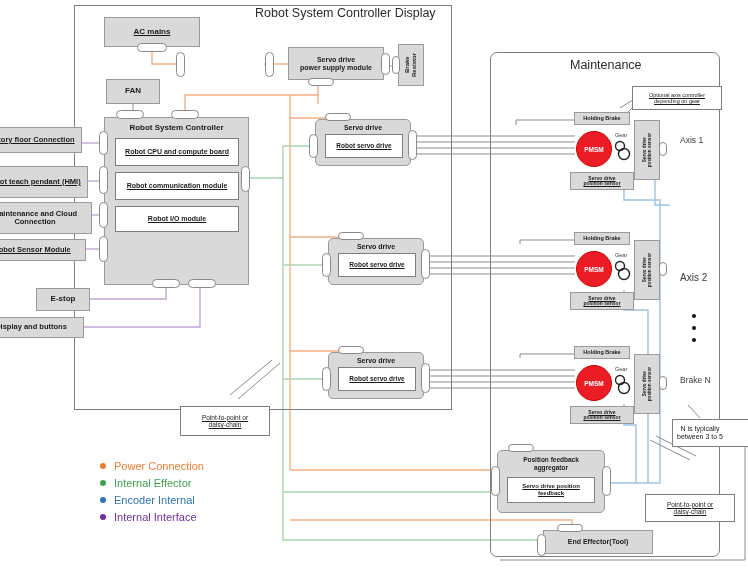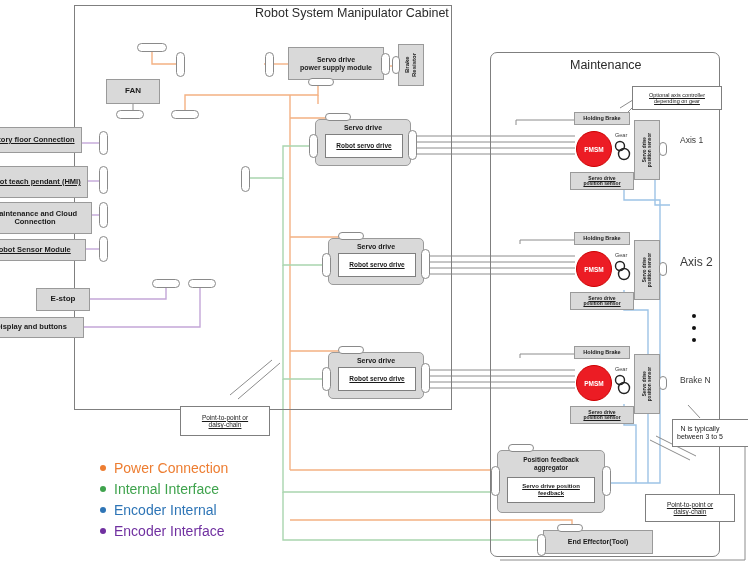--- a/index.html
+++ b/index.html
@@ -49,21 +49,21 @@
   }
   .pmsm {
     position:absolute; border-radius:50%;
     background:#ec1c24; border:1px solid #c00;
     color:#ffffff; font-weight:bold; font-size:6.5px;
     display:flex; align-items:center; justify-content:center;
   }
   .vert {
     writing-mode: vertical-rl; transform: rotate(180deg);
   }
-  .legend { position:absolute; font-size:14px; }
+  .legend { position:absolute; font-size:11px; }
   .legend-row { display:flex; align-items:center; margin-bottom:5px; }
   .legend-dot { width:6px; height:6px; border-radius:50%; margin-right:8px; flex:none; }
   .legend-txt { font-weight:normal; }
   .dots { position:absolute; display:flex; flex-direction:column; align-items:center; }
   .dots i { display:block; width:4px; height:4px; border-radius:50%; background:#111; margin:4px 0; }
   .axmod { position:absolute; }
 </style>
 </head>
 <body>
 
@@ -142,23 +142,26 @@
 
         <path d="M745,430 L745,560 L500,560"></path>
       </g>
     </g>
   </svg>
 
   <div class="cab" style="left:74px; top:5px; width:378px; height:405px; border-top:none; border-bottom:none; border-right:none;"></div>
   <div class="cab" style="left:74px; top:5px; width:378px; height:405px; border-left:none;"></div>
   <div class="cab round" style="left:490px; top:52px; width:230px; height:505px;"></div>
 
-  <div class="title" style="left:255px; top:6px; font-weight:normal;">Robot System Manipulator Cabinet</div>
+  <div class="title" style="left:255px; top:6px; font-weight:normal;">Robot System Controller Display</div>
   <div class="title" style="left:570px; top:58px; font-weight:normal;">Maintenance</div>
 
+  <div class="box" style="left:104px; top:17px; width:96px; height:30px; font-size:8px;">
+    <span class="u">AC mains</span>
+  </div>
   <div class="port" style="left:137px; top:43px; width:30px; height:9px;"></div>
 
   <div class="port" style="left:176px; top:52px; width:9px; height:25px;"></div>
   <div class="port" style="left:265px; top:52px; width:9px; height:25px;"></div>
 
   <div class="box" style="left:288px; top:47px; width:96px; height:33px; font-size:7px; white-space:pre-line;">
     <span>Servo drive
 power supply module</span>
   </div>
   <div class="port" style="left:381px; top:53px; width:9px; height:22px;"></div>
@@ -166,20 +169,32 @@
 
   <div class="box" style="left:398px; top:44px; width:26px; height:42px; font-size:6px;">
     <span class="vert" style="white-space:pre-line;">Brake Resistor</span>
   </div>
   <div class="port" style="left:392px; top:56px; width:8px; height:18px;"></div>
 
   <div class="box" style="left:106px; top:79px; width:54px; height:25px; font-size:8px;">
     <span>FAN</span>
   </div>
 
+  <div class="box" style="left:104px; top:117px; width:145px; height:168px; display:block; padding-top:6px;">
+    <div style="font-size:8px; text-align:center; margin-bottom:5px;">Robot System Controller</div>
+    <div class="box white" style="position:relative; left:10px; top:0; width:124px; height:28px; font-size:7px; margin-bottom:6px;">
+      <span class="u">Robot CPU and compute board</span>
+    </div>
+    <div class="box white" style="position:relative; left:10px; top:0; width:124px; height:28px; font-size:7px; margin-bottom:6px;">
+      <span class="u">Robot communication module</span>
+    </div>
+    <div class="box white" style="position:relative; left:10px; top:0; width:124px; height:26px; font-size:7px;">
+      <span class="u">Robot I/O module</span>
+    </div>
+  </div>
 
   <div class="port" style="left:116px; top:110px; width:28px; height:9px;"></div>
   <div class="port" style="left:171px; top:110px; width:28px; height:9px;"></div>
   <div class="port" style="left:99px; top:131px; width:9px; height:24px;"></div>
   <div class="port" style="left:99px; top:166px; width:9px; height:28px;"></div>
   <div class="port" style="left:99px; top:202px; width:9px; height:26px;"></div>
   <div class="port" style="left:99px; top:236px; width:9px; height:26px;"></div>
   <div class="port" style="left:241px; top:166px; width:9px; height:26px;"></div>
   <div class="port" style="left:152px; top:279px; width:28px; height:9px;"></div>
   <div class="port" style="left:188px; top:279px; width:28px; height:9px;"></div>
@@ -281,21 +296,21 @@
     <div class="box" style="position:absolute; left:74px; top:8px; width:26px; height:60px; font-size:4.6px; padding:2px;">
       <span class="vert" style="white-space:pre-line;">Servo drive
 position sensor</span>
     </div>
     <div class="port" style="left:99px; top:30px; width:8px; height:14px;"></div>
     <div class="box" style="position:absolute; left:10px; top:60px; width:64px; height:18px; font-size:5px; white-space:pre-line;">
       <span class="u">Servo drive
 position sensor</span>
     </div>
   </div>
-  <div class="plainlabel" style="left:680px; top:256px; font-size:12px;">Axis 2</div>
+  <div class="plainlabel" style="left:680px; top:272px; font-size:10px;">Axis 2</div>
 
   <div class="dots" style="left:692px; top:310px;">
       <i></i>
       <i></i>
       <i></i>
     </div>
 
   <div class="axmod" style="left:560px; top:346px;">
     <div class="box" style="position:absolute; left:14px; top:0; width:56px; height:13px; font-size:5.5px;">
       <span>Holding Brake</span>
@@ -348,25 +363,25 @@
   <div class="port" style="left:557px; top:524px; width:26px; height:8px;"></div>
   <div class="port" style="left:537px; top:534px; width:9px; height:22px;"></div>
 
   <div class="legend" style="left:100px; top:460px;">
     <div class="legend-row">
       <span class="legend-dot" style="background:#ed7d31;"></span>
       <span class="legend-txt" style="color:#ed7d31;">Power Connection</span>
     </div>
     <div class="legend-row">
       <span class="legend-dot" style="background:#3fa34d;"></span>
-      <span class="legend-txt" style="color:#3fa34d;">Internal Interface</span>
+      <span class="legend-txt" style="color:#3fa34d;">Internal Effector</span>
     </div>
     <div class="legend-row">
       <span class="legend-dot" style="background:#2e75b6;"></span>
       <span class="legend-txt" style="color:#2e75b6;">Encoder Internal</span>
     </div>
     <div class="legend-row">
       <span class="legend-dot" style="background:#7030a0;"></span>
-      <span class="legend-txt" style="color:#7030a0;">Encoder Interface</span>
+      <span class="legend-txt" style="color:#7030a0;">Internal Interface</span>
     </div>
   </div>
 
 </div>
 
 </body></html>

